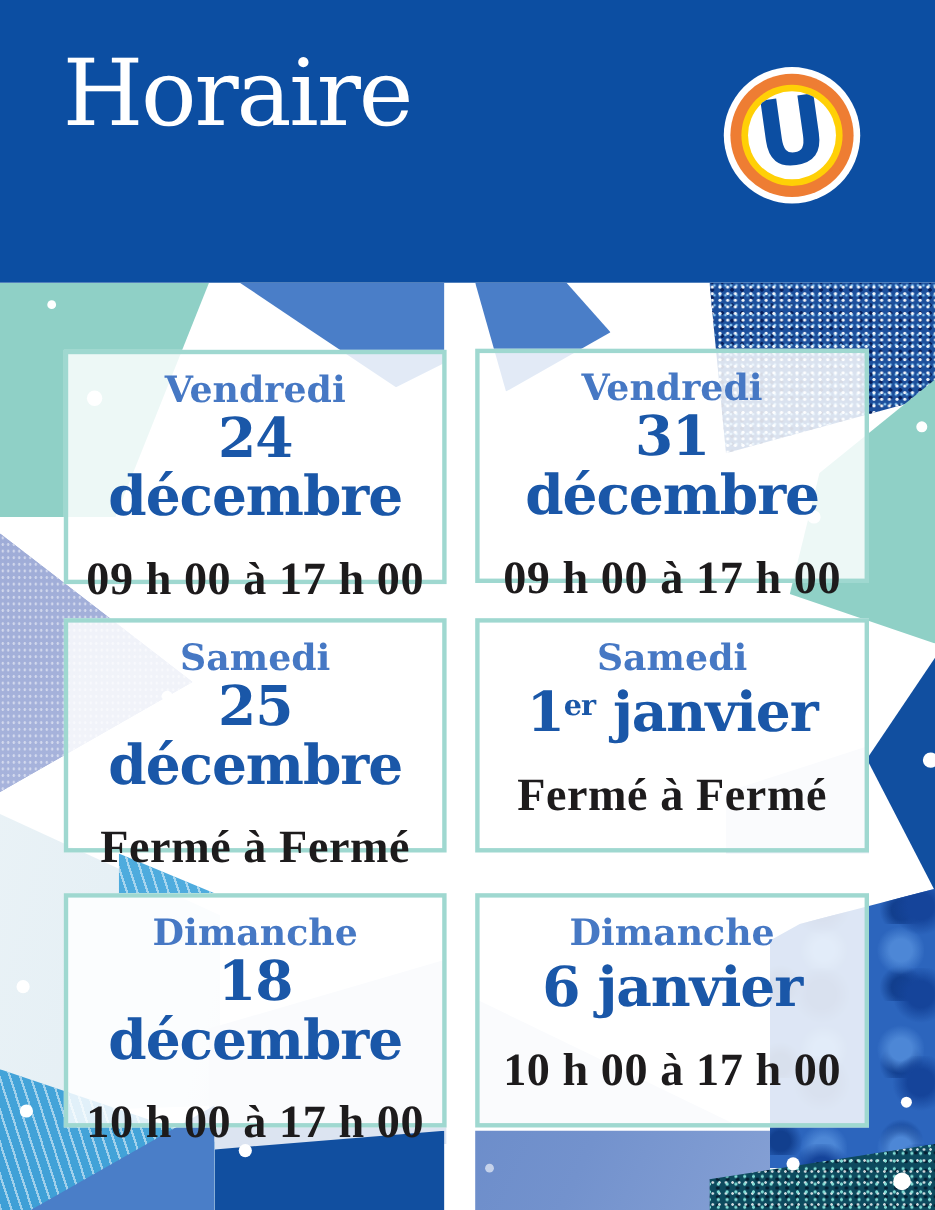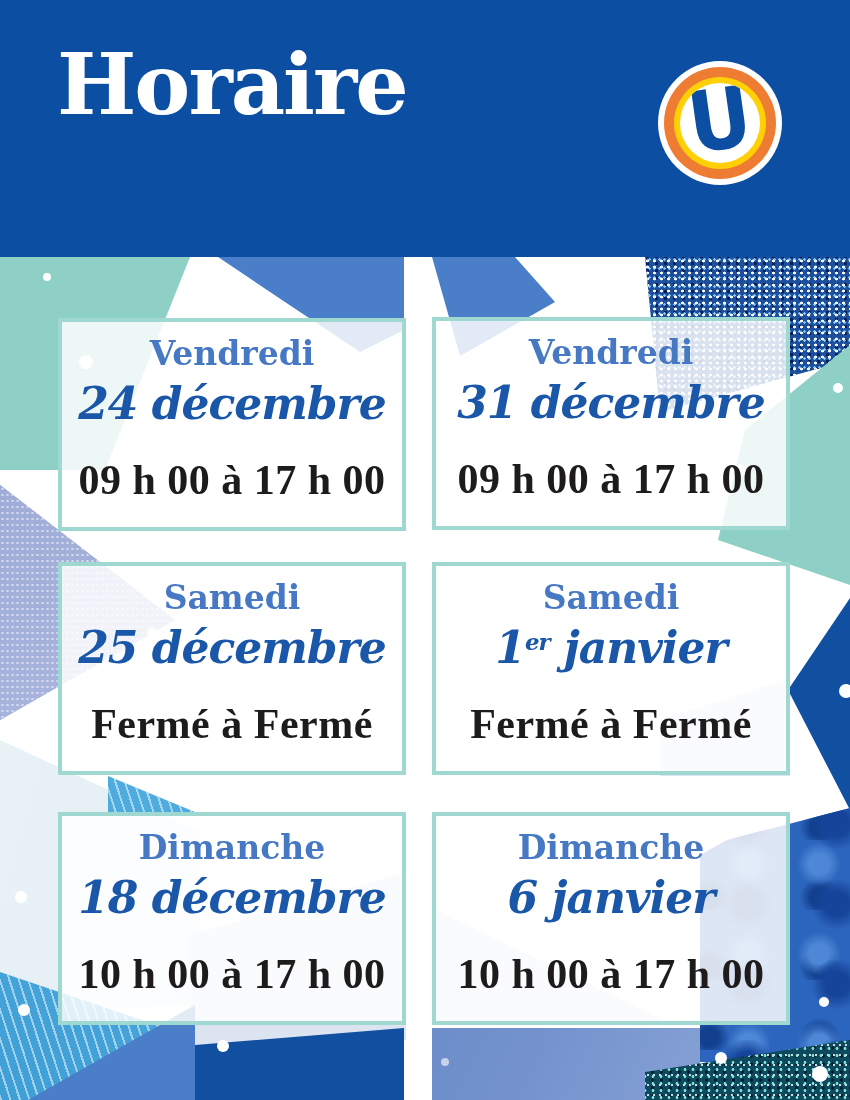--- a/index.html
+++ b/index.html
@@ -82,21 +82,21 @@
   }
   .s-pigment-br   { clip-path:polygon(727px 840px,850px 808px,850px 1062px,700px 1062px,700px 855px); }
   .dot { position:absolute; border-radius:50%; background:#ffffff; }
   
   .header {
     position:absolute; left:0; top:0; width:850px; height:257px;
     background:var(--header-bg,#0c4ea2);
   }
   .title {
     position:absolute; left:57px; top:40px; color:var(--title-text,#ffffff);
-    font-family:"DejaVu Serif", serif; font-weight:bold;
+    font-family:"DejaVu Serif", serif; font-weight:normal;
     font-size:84px; line-height:90px; letter-spacing:-2px;
   }
   .title span { display:block; }
   
   .logo { position:absolute; left:658px; top:61px; width:124px; height:124px;
           border-radius:50%; background:#ffffff; }
   .logo-orange { position:absolute; inset:6px;  border-radius:50%; background:var(--logo-orange,#ee7d33); }
   .logo-yellow { position:absolute; inset:16px; border-radius:50%; background:var(--logo-yellow,#ffd006); }
   .logo-center { position:absolute; inset:22px; border-radius:50%; background:#ffffff;
                  overflow:hidden; display:flex; align-items:center; justify-content:center; }
@@ -118,23 +118,22 @@
   .c2 { left:58px;  top:562px; }
   .c3 { left:432px; top:562px; }
   .c4 { left:58px;  top:812px; }
   .c5 { left:432px; top:812px; }
   .day {
     font-family:"DejaVu Serif", serif; font-weight:bold;
     font-size:33px; line-height:36px; color:var(--day-text,#4678c4);
   }
   .date {
     font-family:"DejaVu Serif", serif; font-weight:bold;
-    font-size:44px; line-height:48px; color:var(--date-text,#1a57a8); margin-top:2px;
+    font-size:50px; line-height:48px; color:var(--date-text,#1a57a8); margin-top:2px;
     letter-spacing:-1px;
-    font-style:italic;
   }
   .date sup { font-size:0.52em; vertical-align:0.55em; }
   .hours {
     font-family:Liberation Serif, serif; font-weight:bold;
     font-size:42px; line-height:44px; color:var(--hours-text,#1d1b1c);
     margin-top:30px; letter-spacing:0.5px;
   }
 </style>
 </head>
 <body>

